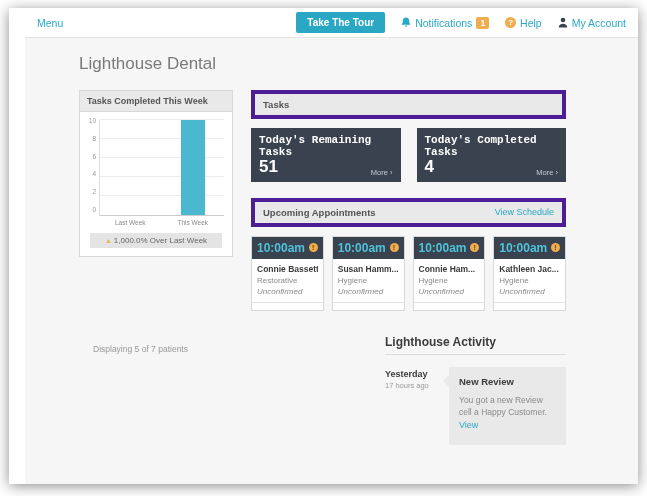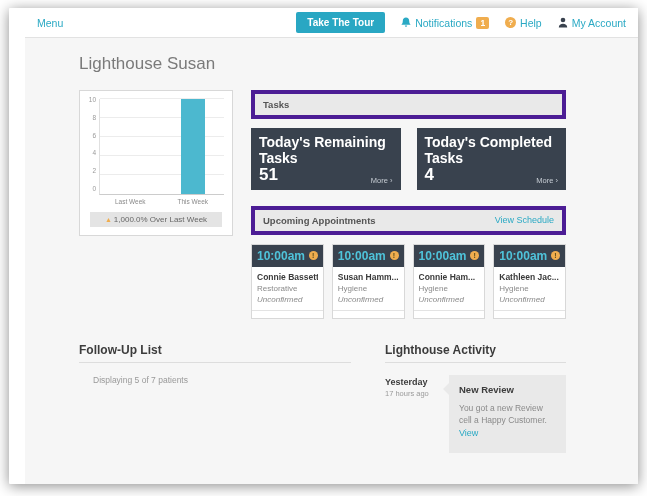--- a/index.html
+++ b/index.html
@@ -73,21 +73,21 @@
   .up-arrow { color:#f0ad4e; font-size:7px; margin-right:2px; }
 
   
   .summary-right { flex:1; display:flex; flex-direction:column; }
   .strip { background:#e9e9e9; border:4px solid #4c1d95; padding:5px 8px; font-size:9.5px; font-weight:bold; color:#555; display:flex; align-items:center; }
   .strip .link { margin-left:auto; font-weight:normal; }
   .link { color:#2aa9c4; font-size:9px; cursor:pointer; text-decoration:none; }
 
   .task-cards { display:flex; gap:16px; margin:9px 0 16px 0; }
   .task-card { flex:1; background:#39424e; color:#fff; padding:6px 8px 5px 8px; cursor:pointer; }
-  .task-card .t-label { font-size:14px; font-weight:bold; }
+  .task-card .t-label { font-size:11px; font-weight:bold;font-family:Liberation Mono, monospace; }
   .t-row { display:flex; align-items:flex-end; }
   .t-value { font-size:17px; font-weight:bold; line-height:1.1; }
   .t-more { margin-left:auto; font-size:7.5px; color:#c7cdd4; }
 
   .appt-grid { display:flex; gap:8px; margin-top:9px; }
   .appt-card { flex:1; border:1px solid #d8d8d8; background:#fff; min-width:0; }
   .appt-head { background:#39424e; padding:4px 5px; display:flex; align-items:center; }
   .appt-time { color:#4fc3da; font-size:12px; font-weight:bold; }
   .warn { margin-left:auto; width:9px; height:9px; border-radius:50%; background:#f0ad4e; color:#5a4a1a; font-size:7px; font-weight:bold; display:flex; align-items:center; justify-content:center; }
   .appt-body { padding:5px 5px 6px 5px; }
@@ -148,26 +148,27 @@
             <circle cx="5" cy="3" r="2.3" fill="#39424e"></circle>
             <path d="M0.8 10.5c0-2.4 1.9-3.7 4.2-3.7s4.2 1.3 4.2 3.7z" fill="#39424e"></path>
           </svg>
         <span>My Account</span>
       </span>
     </div>
   </div>
 
   <div class="content">
 
-    <h1 class="page-title">Lighthouse Susan</h1>
+    <h1 class="page-title">Lighthouse Dental</h1>
 
 
     <div class="summary-grid">
 
       <div class="panel">
+        <div class="panel-head">Tasks Completed This Week</div>
         <div class="panel-body">
           <div class="chart">
             <div class="y-axis">
                 <div>10</div>
                 <div>8</div>
                 <div>6</div>
                 <div>4</div>
                 <div>2</div>
                 <div>0</div>
               </div>
@@ -281,21 +282,20 @@
             <div class="appt-foot"></div>
           </div>
 
         </div>
       </div>
     </div>
 
     <div class="bottom-grid">
 
       <div class="followup">
-        <div class="section-title">Follow-Up List</div>
         <div class="displaying">Displaying 5 of 7 patients</div>
       </div>
 
       <div class="activity">
         <div class="section-title">Lighthouse Activity</div>
         <div class="activity-row">
           <div class="when">
             <div class="when-title">Yesterday</div>
             <div class="when-sub">17 hours ago</div>
           </div>

